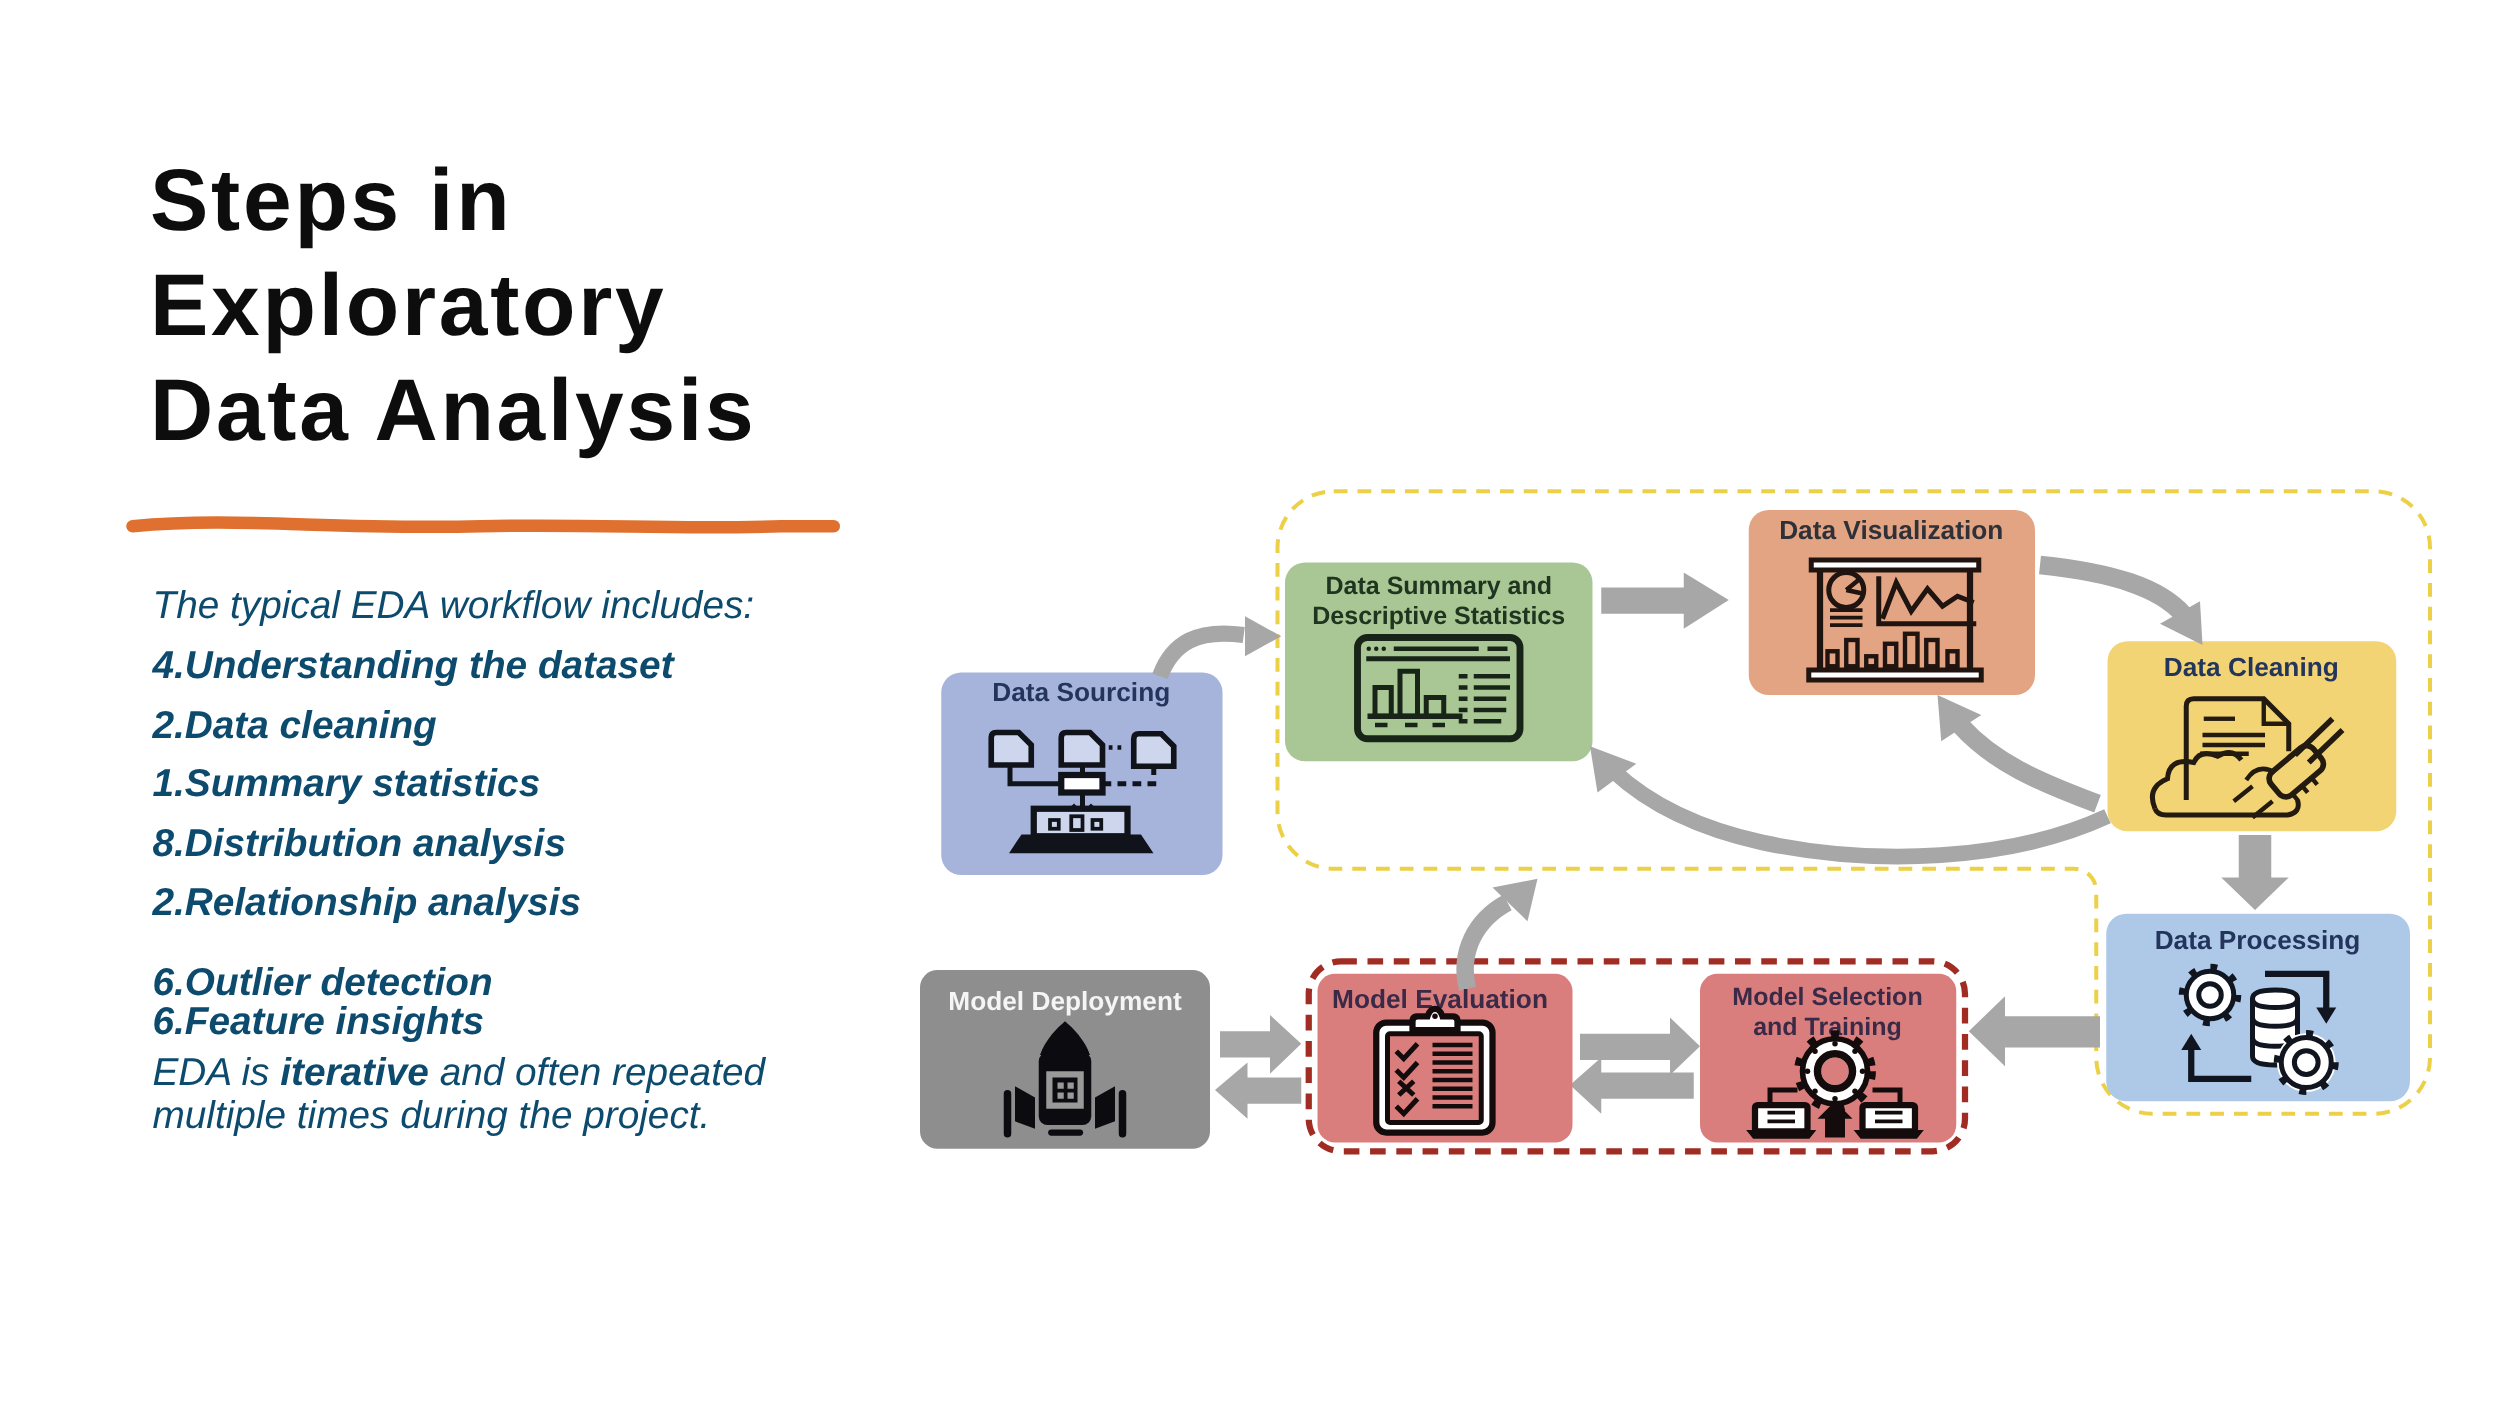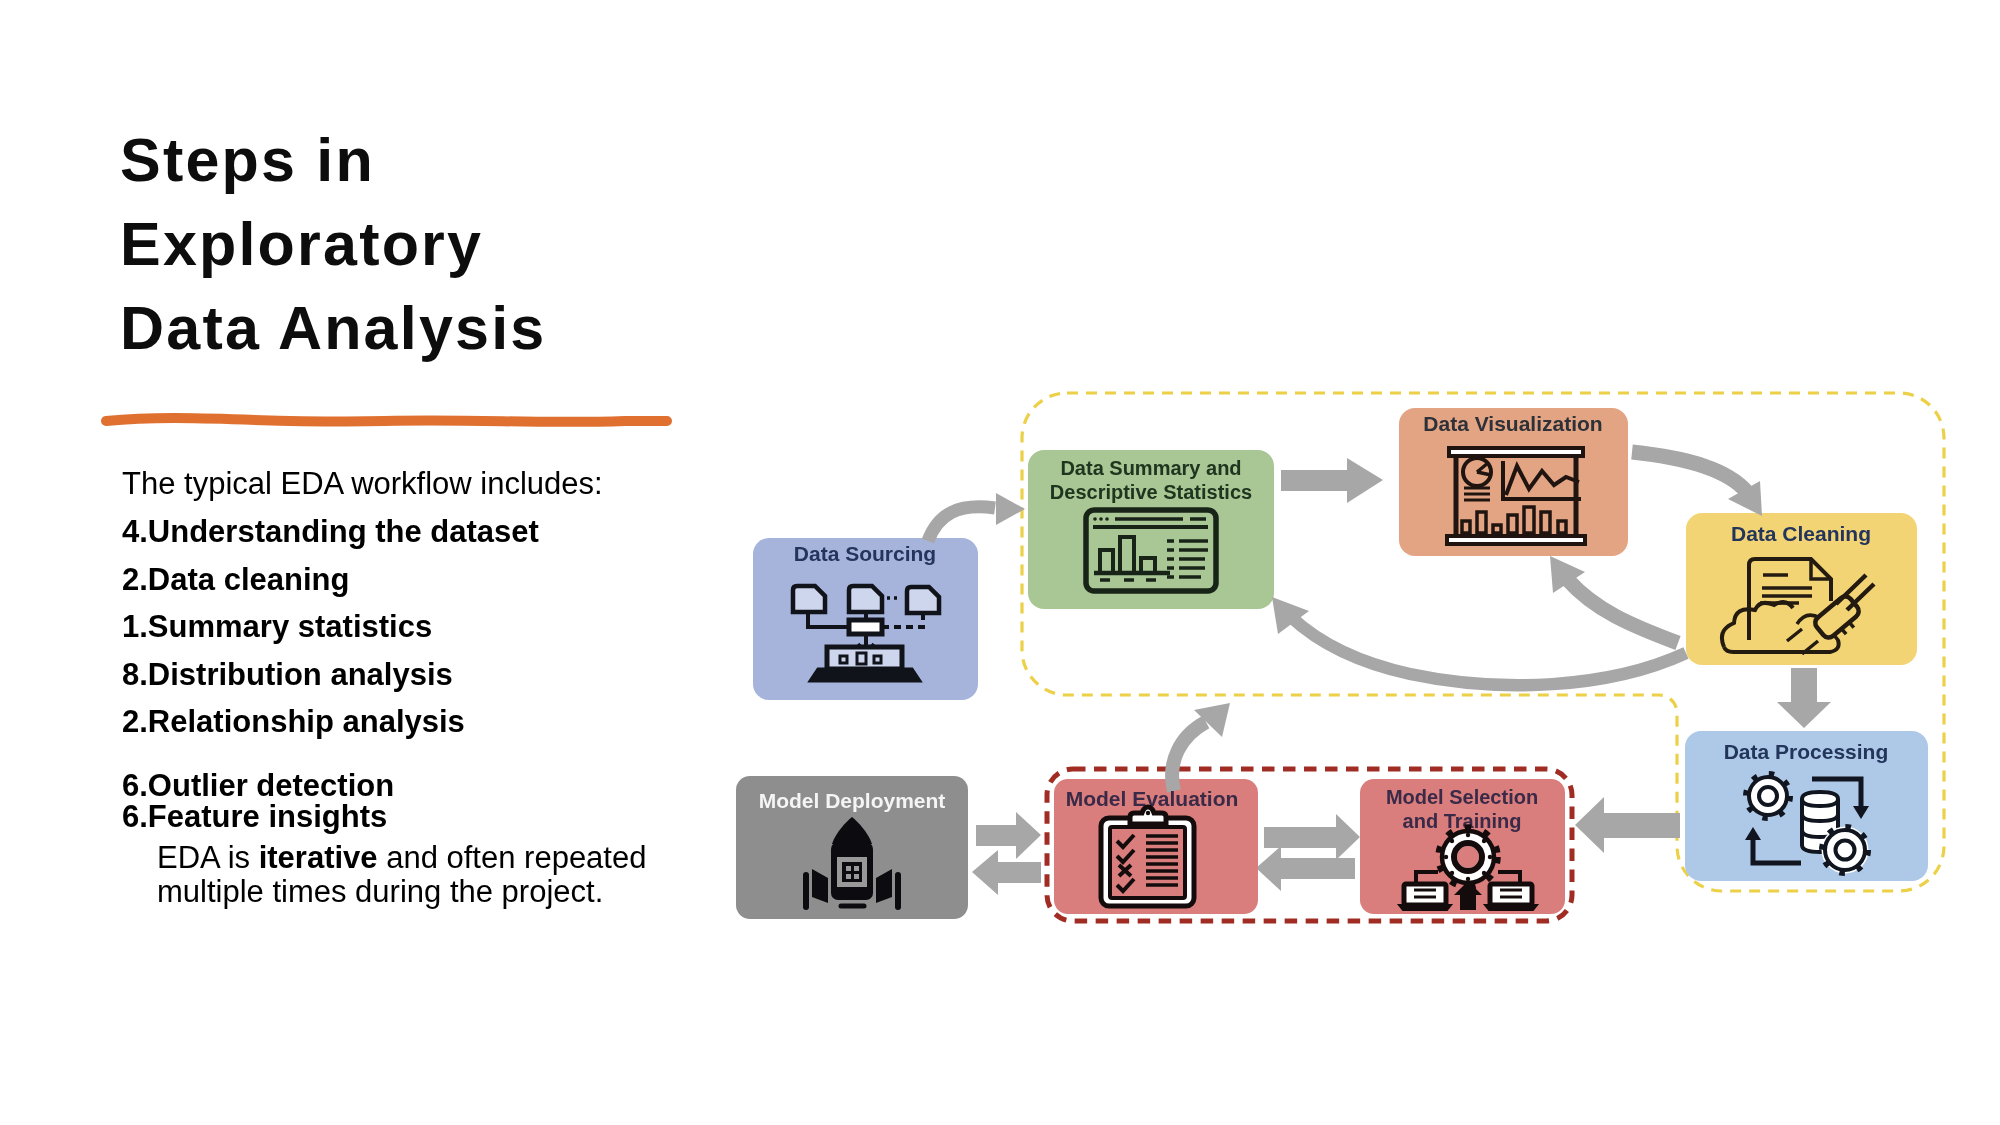--- a/index.html
+++ b/index.html
@@ -1,41 +1,41 @@
 <!DOCTYPE html>
 <html><head>
 <meta charset="utf-8">
 <style>
   html,body{margin:0;padding:0;}
   body{width:2000px;height:1125px;background:#ffffff;position:relative;overflow:hidden;
        font-family:"Liberation Sans",sans-serif;}
   .abs{position:absolute;}
-  #title{left:120px;top:118px;font-size:61px;font-weight:bold;color:#0d0d0d;
+  #title{left:120px;top:118px;font-size:70px;font-weight:bold;color:#0d0d0d;
          line-height:84px;letter-spacing:2.2px;}
-  .body-line{left:122px;font-size:31px;color:#000000;white-space:nowrap;}
+  .body-line{left:122px;font-size:31px;color:#0c4a6e;white-space:nowrap;font-style:italic;}
   .bl-bold{font-weight:bold;}
 </style>
 </head>
 <body>
 <div id="title" class="abs">Steps in<br>Exploratory<br>Data Analysis</div>
 
 <svg class="abs" style="left:0;top:0" width="2000" height="1125" viewBox="0 0 2000 1125">
 
   <path d="M106,421 C190,413 260,424 385,421 C480,419 540,424 625,421 L667,421" fill="none" stroke="#e0702f" stroke-width="10" stroke-linecap="round"></path>
 </svg>
 
 <div class="abs body-line" style="top:466px;">The typical EDA workflow includes:</div>
 <div class="abs body-line bl-bold" style="top:514px;">4.Understanding the dataset</div>
 <div class="abs body-line bl-bold" style="top:562px;text-align:right;">2.Data cleaning</div>
 <div class="abs body-line bl-bold" style="top:609px;">1.Summary statistics</div>
 <div class="abs body-line bl-bold" style="top:657px;">8.Distribution analysis</div>
 <div class="abs body-line bl-bold" style="top:704px;">2.Relationship analysis</div>
 <div class="abs body-line bl-bold" style="top:752px;margin-top:16px;">6.Outlier detection</div>
 <div class="abs body-line bl-bold" style="top:799px;">6.Feature insights</div>
-<div class="abs body-line" style="top:841px;line-height:34px;margin-left:35px;">EDA is <b>iterative</b> and often repeated<br>multiple times during the project.</div>
+<div class="abs body-line" style="top:841px;line-height:34px;">EDA is <b>iterative</b> and often repeated<br>multiple times during the project.</div>
 
 <svg id="diagram" class="abs" style="left:0;top:0" width="2000" height="1125" viewBox="0 0 2000 1125">
 
   <path d="M 1067,393 L 1899,393 A45,45 0 0 1 1944,438 L 1944,846 A45,45 0 0 1 1899,891
            L 1722,891 A45,45 0 0 1 1677,846 L 1677,713 A18,18 0 0 0 1659,695
            L 1067,695 A45,45 0 0 1 1022,650 L 1022,438 A45,45 0 0 1 1067,393 Z" fill="none" stroke="#ecd047" stroke-width="3.2" stroke-dasharray="11 8"></path>
 
   <rect x="1047" y="769" width="525" height="152" rx="26" fill="none" stroke="#a02c24" stroke-width="5" stroke-dasharray="12.5 8.5"></rect>
 
   <g fill="#a7a7a7">

